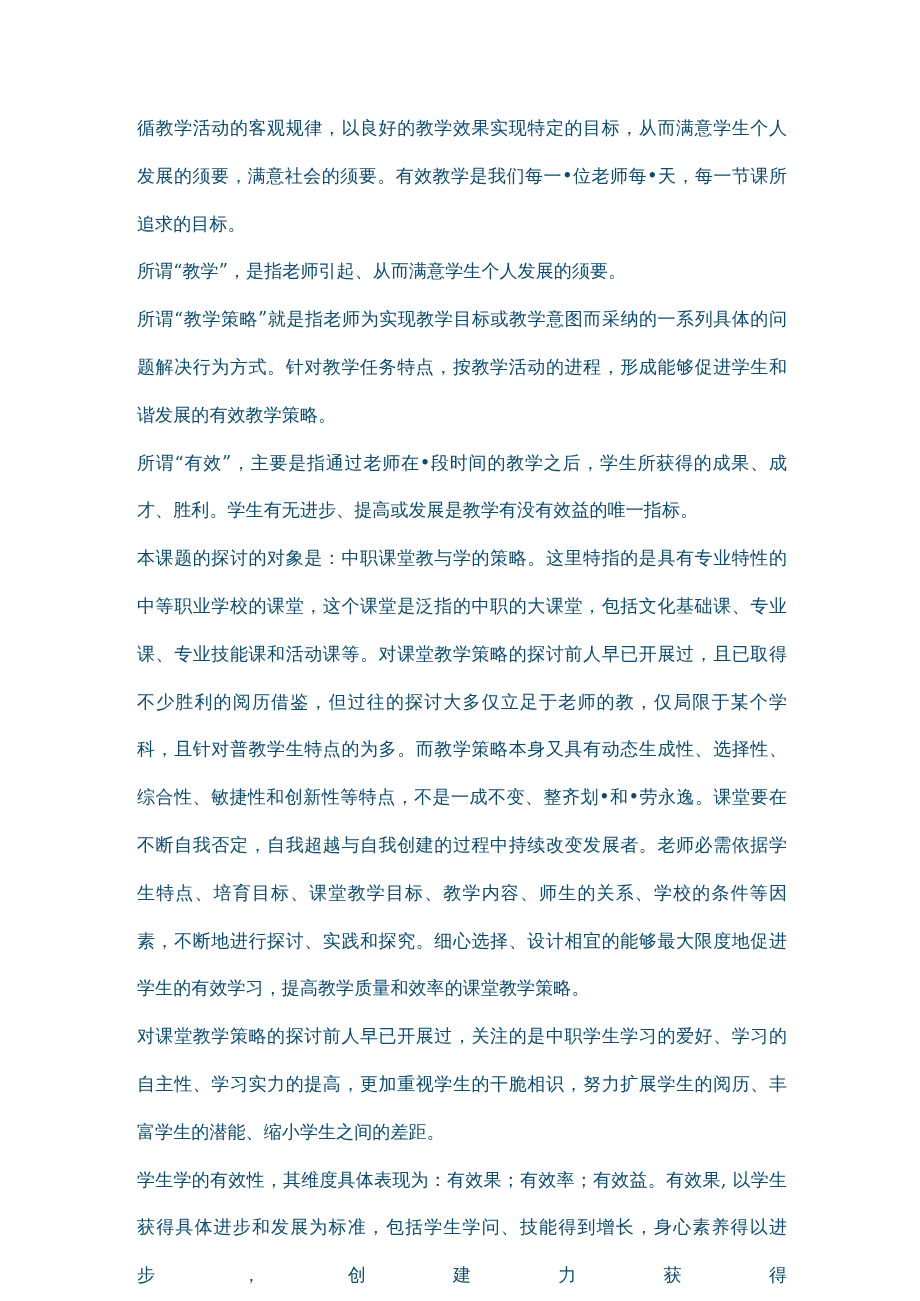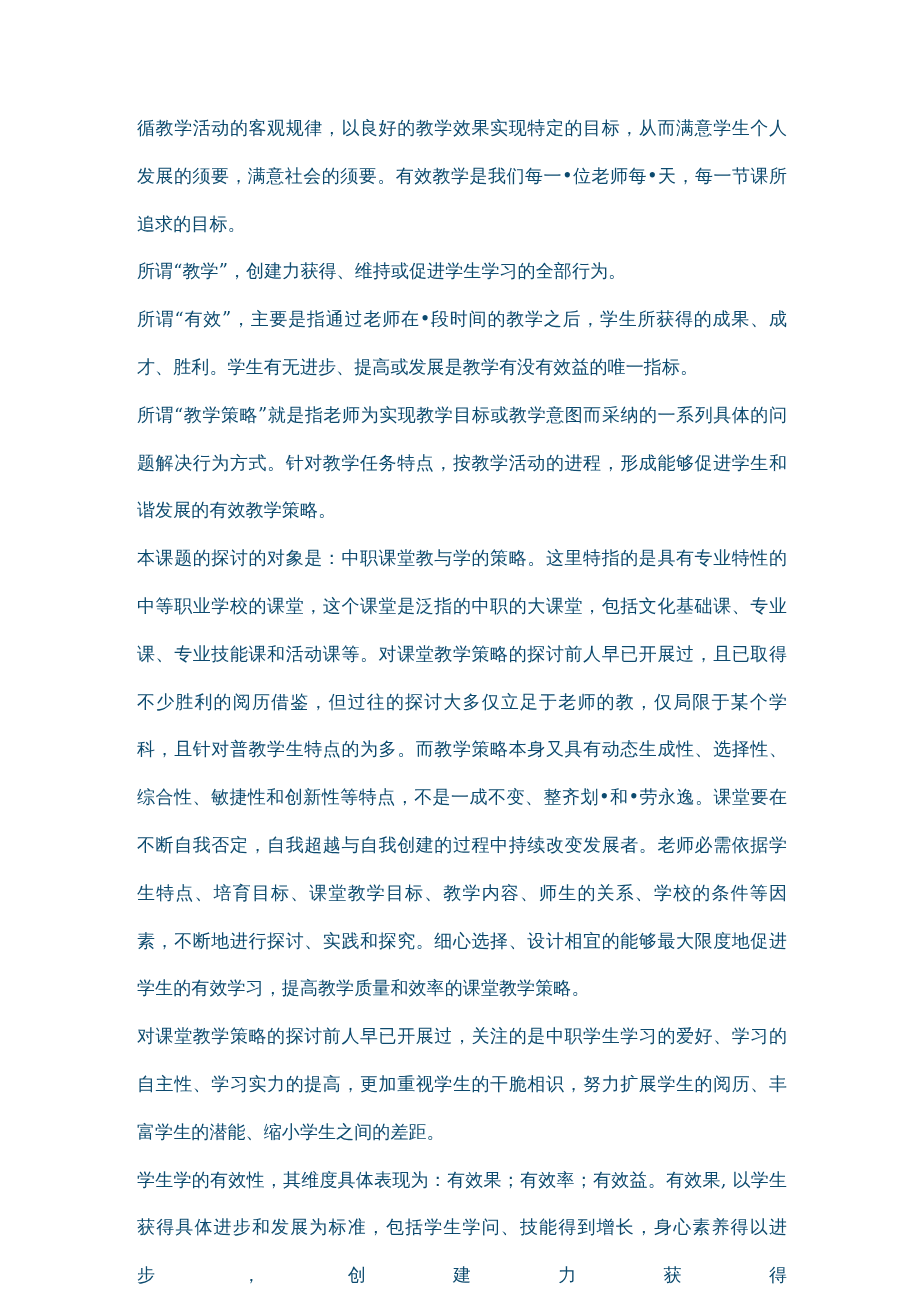--- a/index.html
+++ b/index.html
@@ -46,25 +46,25 @@
   }
 </style>
 </head>
 <body>
 
 <div class="page">
   <div class="text-column">
 
     <p class="para flush-last">循教学活动的客观规律，以良好的教学效果实现特定的目标，从而满意学生个人发展的须要，满意社会的须要。有效教学是我们每一•位老师每•天，每一节课所追求的目标。</p>
 
-    <p class="para flush-last">所谓“教学”，创建力获得、维持或促进学生学习的全部行为。</p>
+    <p class="para flush-last">所谓“教学”，是指老师引起、从而满意学生个人发展的须要。</p>
+
+    <p class="para flush-last">所谓“教学策略”就是指老师为实现教学目标或教学意图而采纳的一系列具体的问题解决行为方式。针对教学任务特点，按教学活动的进程，形成能够促进学生和谐发展的有效教学策略。</p>
 
     <p class="para flush-last">所谓“有效”，主要是指通过老师在•段时间的教学之后，学生所获得的成果、成才、胜利。学生有无进步、提高或发展是教学有没有效益的唯一指标。</p>
-
-    <p class="para flush-last">所谓“教学策略”就是指老师为实现教学目标或教学意图而采纳的一系列具体的问题解决行为方式。针对教学任务特点，按教学活动的进程，形成能够促进学生和谐发展的有效教学策略。</p>
 
     <p class="para flush-last">本课题的探讨的对象是：中职课堂教与学的策略。这里特指的是具有专业特性的中等职业学校的课堂，这个课堂是泛指的中职的大课堂，包括文化基础课、专业课、专业技能课和活动课等。对课堂教学策略的探讨前人早已开展过，且已取得不少胜利的阅历借鉴，但过往的探讨大多仅立足于老师的教，仅局限于某个学科，且针对普教学生特点的为多。而教学策略本身又具有动态生成性、选择性、综合性、敏捷性和创新性等特点，不是一成不变、整齐划•和•劳永逸。课堂要在不断自我否定，自我超越与自我创建的过程中持续改变发展者。老师必需依据学生特点、培育目标、课堂教学目标、教学内容、师生的关系、学校的条件等因素，不断地进行探讨、实践和探究。细心选择、设计相宜的能够最大限度地促进学生的有效学习，提高教学质量和效率的课堂教学策略。</p>
 
     <p class="para flush-last">对课堂教学策略的探讨前人早已开展过，关注的是中职学生学习的爱好、学习的自主性、学习实力的提高，更加重视学生的干脆相识，努力扩展学生的阅历、丰富学生的潜能、缩小学生之间的差距。</p>
 
     <p class="para full-just">学生学的有效性，其维度具体表现为：有效果；有效率；有效益。有效果, 以学生获得具体进步和发展为标准，包括学生学问、技能得到增长，身心素养得以进步，创建力获得</p>
 
   </div>
 </div>
 

